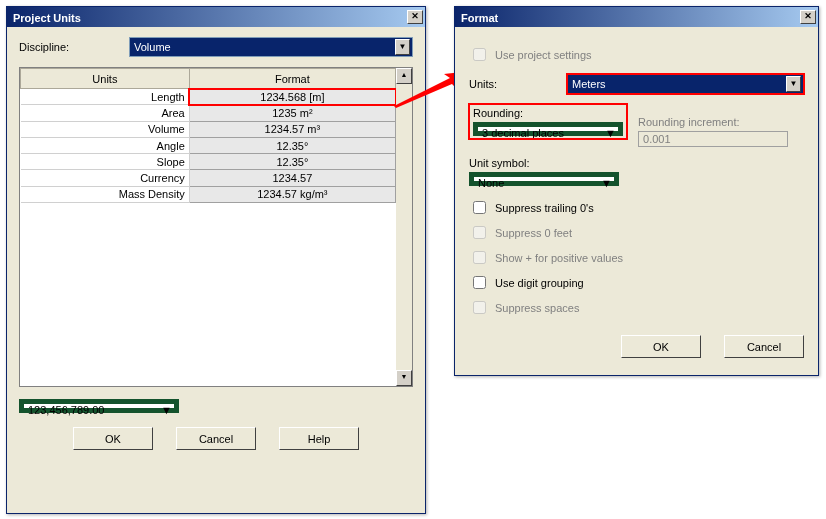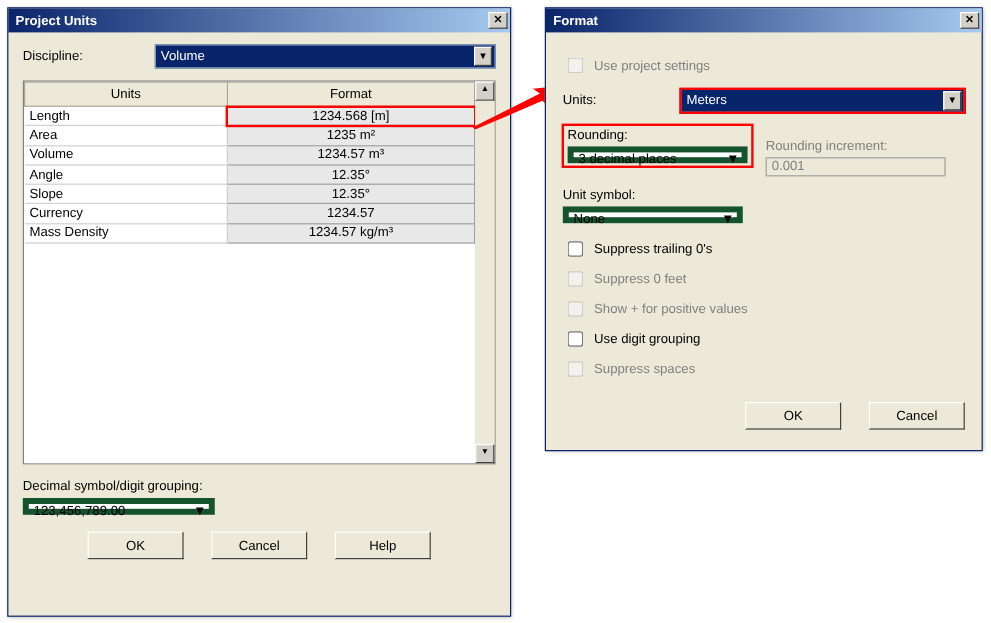--- a/index.html
+++ b/index.html
@@ -88,21 +88,21 @@
     font-weight: normal;
     height: 20px;
   }
   .grid-table td {
     border-bottom: 1px solid #d0d0d0;
     border-right: 1px solid #d0d0d0;
     padding: 1px 4px;
     height: 16px;
     background:#fff;
   }
-  .grid-table td.unit { text-align:left; width:45%; }
+  .grid-table td.unit { text-align:right; width:45%; }
   .grid-table td.fmt {
     text-align:center;
     background: #e8e8e8;
     border:1px solid #a0a0a0;
     cursor:pointer;
   }
   .scrollbar {
     width: 16px;
     background:#d4d0c8;
     display:flex; flex-direction:column;
@@ -219,21 +219,20 @@
         </tbody>
       </table>
       <div class="scrollbar">
         <div class="sbtn">▲</div>
         <div class="track"></div>
         <div class="sbtn">▼</div>
       </div>
     </div>
 
     <div style="margin-top:12px">
-      <div style="margin-bottom:4px">Decimal symbol/digit grouping:</div>
       <div class="small-combo" style="width:160px">
         <span>123,456,789.00</span>
         <div class="arrow">▼</div>
       </div>
     </div>
 
     <div class="btn-row">
       <button class="btn">OK</button>
       <button class="btn">Cancel</button>
       <button class="btn">Help</button>

